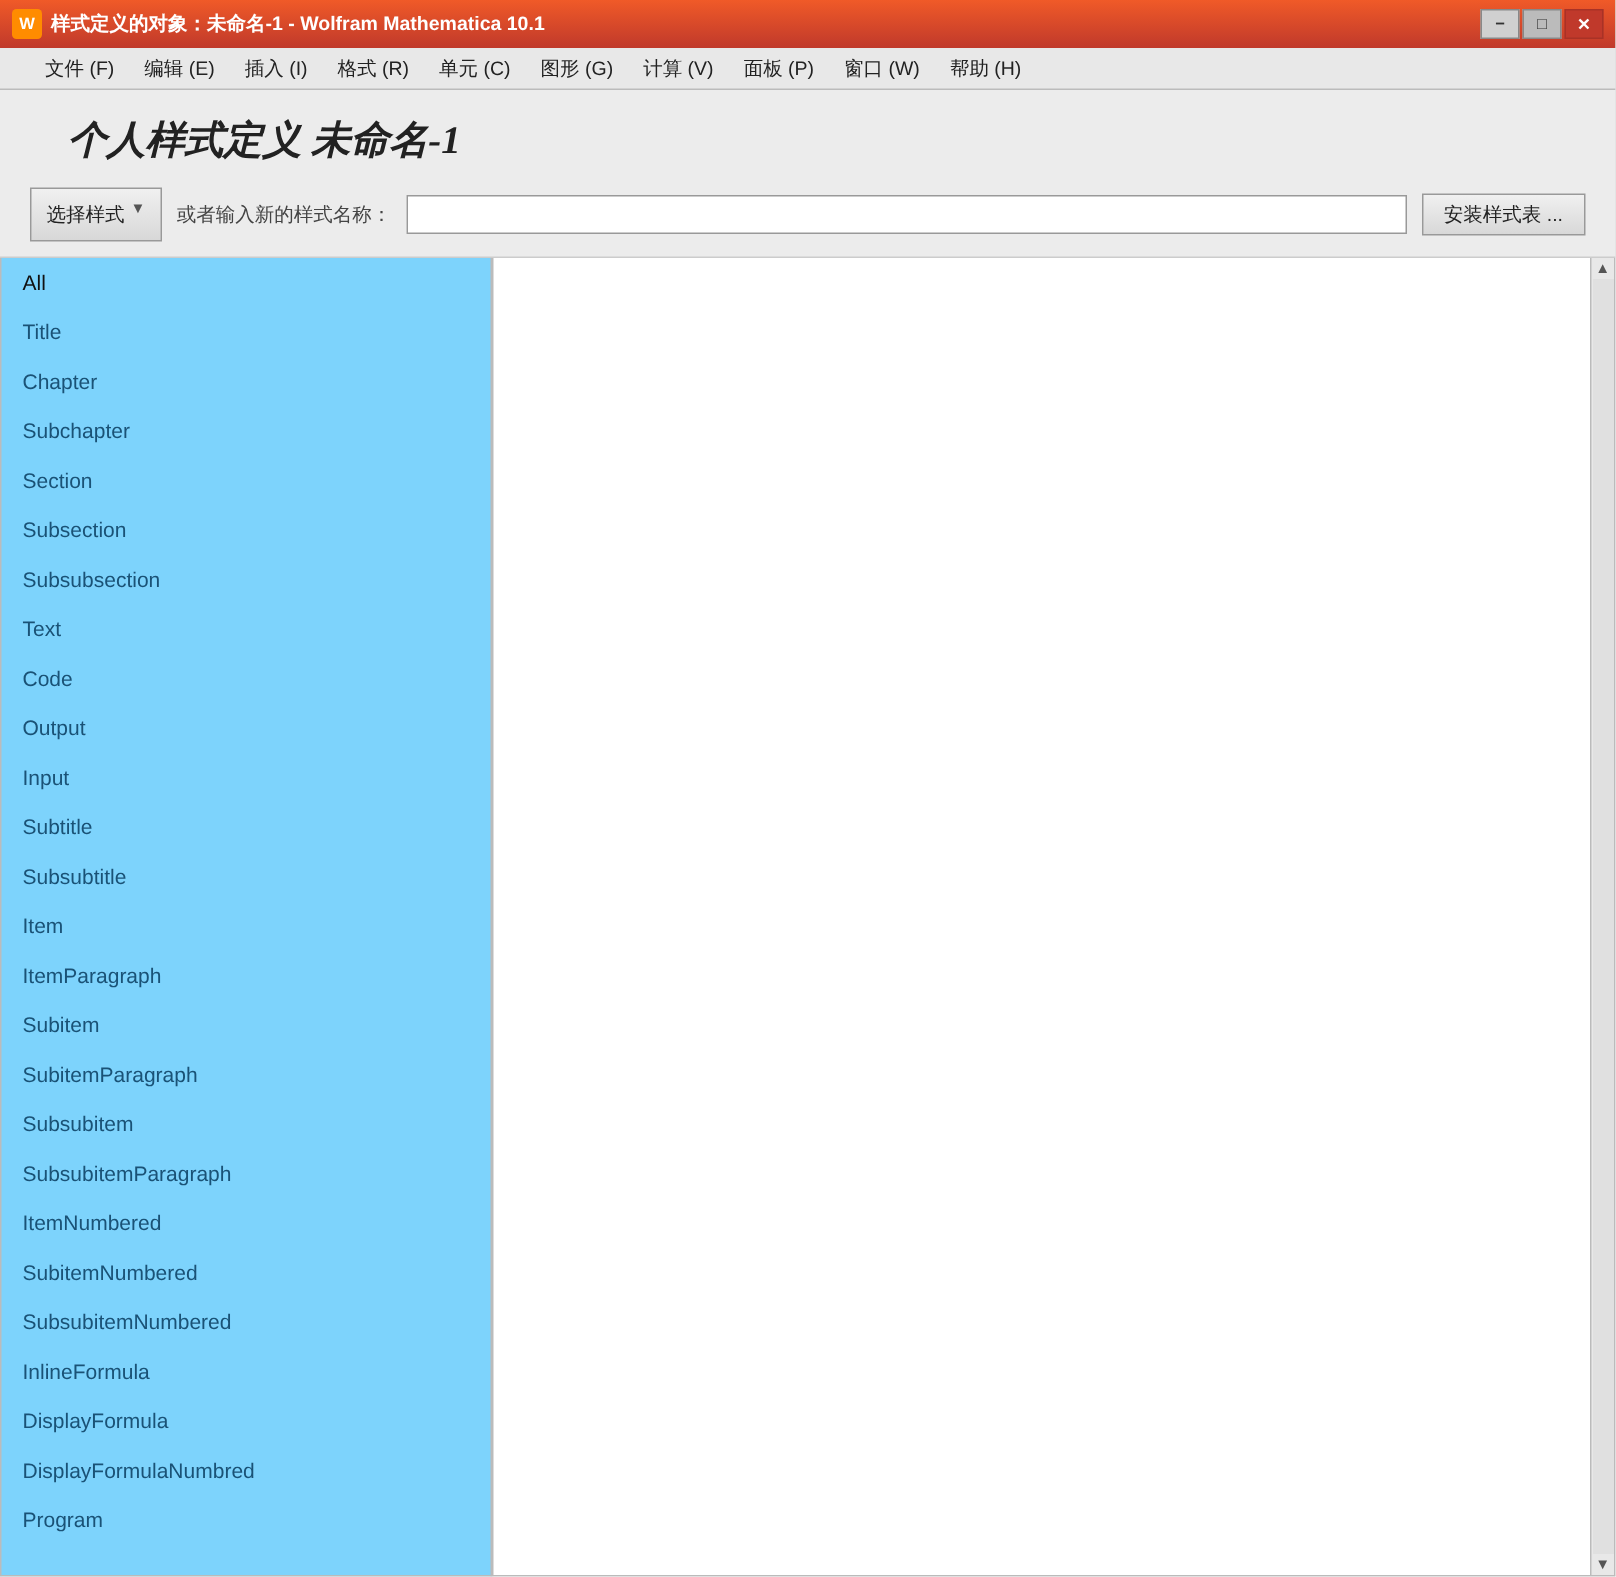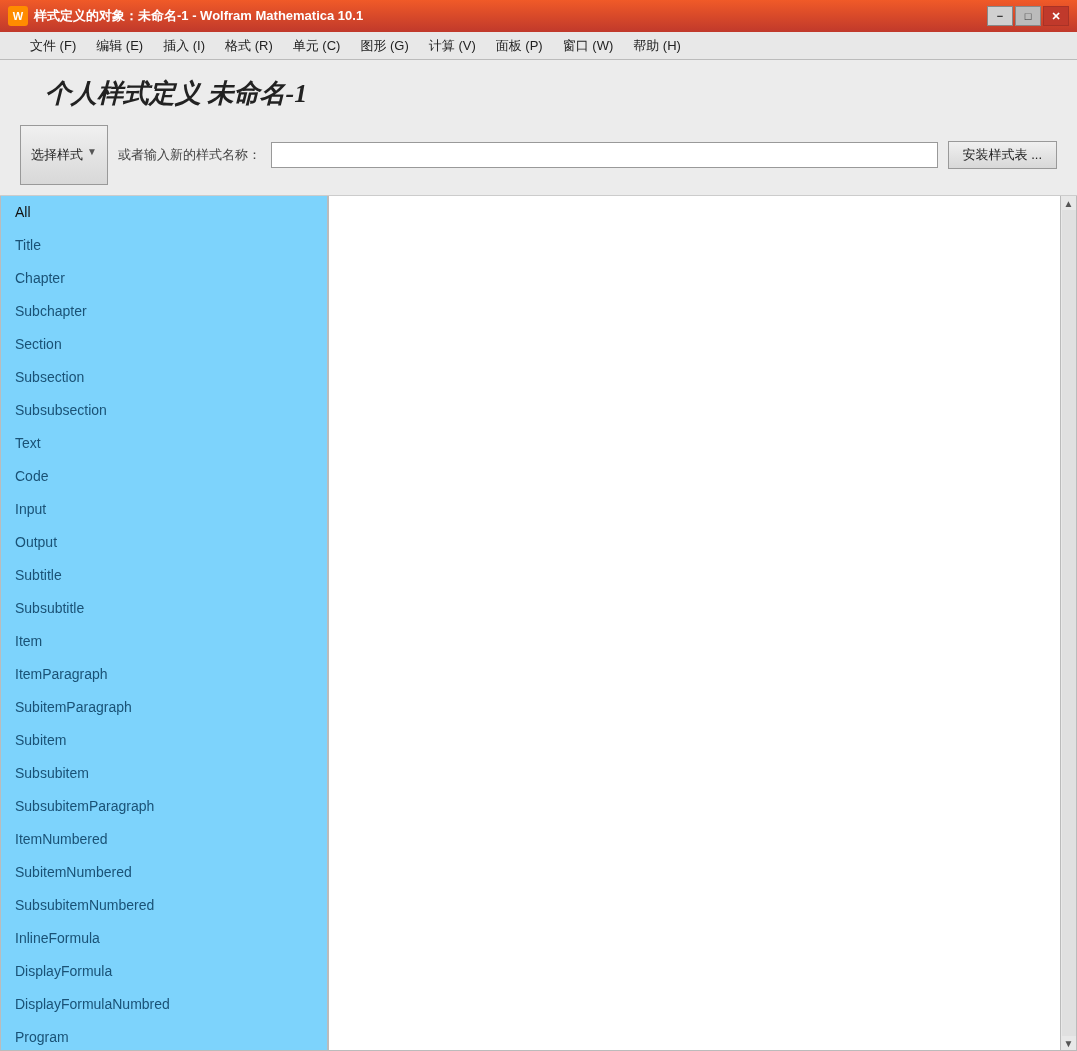--- a/index.html
+++ b/index.html
@@ -78,21 +78,21 @@
       margin-left: 25px;
     }
     .toolbar-row {
       display: flex;
       align-items: center;
       gap: 10px;
     }
     .style-btn {
       background: linear-gradient(to bottom, #f0f0f0, #d8d8d8);
       border: 1px solid #999;
-      padding: 20px 10px;
+      padding: 8px 10px;
       font-size: 13px;
       cursor: pointer;
       display: flex; align-items: flex-start; gap: 4px;
       color: #222;
     }
     .style-btn-arrow {
       font-size: 10px; color: #555;
     }
     .label-text {
       font-size: 13px;
@@ -216,28 +216,28 @@
     <div class="dropdown-list">
     <div class="dropdown-list-item black">All</div>
         <div class="dropdown-list-item">Title</div>
         <div class="dropdown-list-item">Chapter</div>
         <div class="dropdown-list-item">Subchapter</div>
         <div class="dropdown-list-item">Section</div>
         <div class="dropdown-list-item">Subsection</div>
         <div class="dropdown-list-item">Subsubsection</div>
         <div class="dropdown-list-item">Text</div>
         <div class="dropdown-list-item">Code</div>
+        <div class="dropdown-list-item">Output</div>
         <div class="dropdown-list-item">Input</div>
-        <div class="dropdown-list-item">Output</div>
         <div class="dropdown-list-item">Subtitle</div>
         <div class="dropdown-list-item">Subsubtitle</div>
         <div class="dropdown-list-item">Item</div>
         <div class="dropdown-list-item">ItemParagraph</div>
+        <div class="dropdown-list-item">Subitem</div>
         <div class="dropdown-list-item">SubitemParagraph</div>
-        <div class="dropdown-list-item">Subitem</div>
         <div class="dropdown-list-item">Subsubitem</div>
         <div class="dropdown-list-item">SubsubitemParagraph</div>
         <div class="dropdown-list-item">ItemNumbered</div>
         <div class="dropdown-list-item">SubitemNumbered</div>
         <div class="dropdown-list-item">SubsubitemNumbered</div>
         <div class="dropdown-list-item">InlineFormula</div>
         <div class="dropdown-list-item">DisplayFormula</div>
         <div class="dropdown-list-item">DisplayFormulaNumbred</div>
         <div class="dropdown-list-item">Program</div>
       </div>

